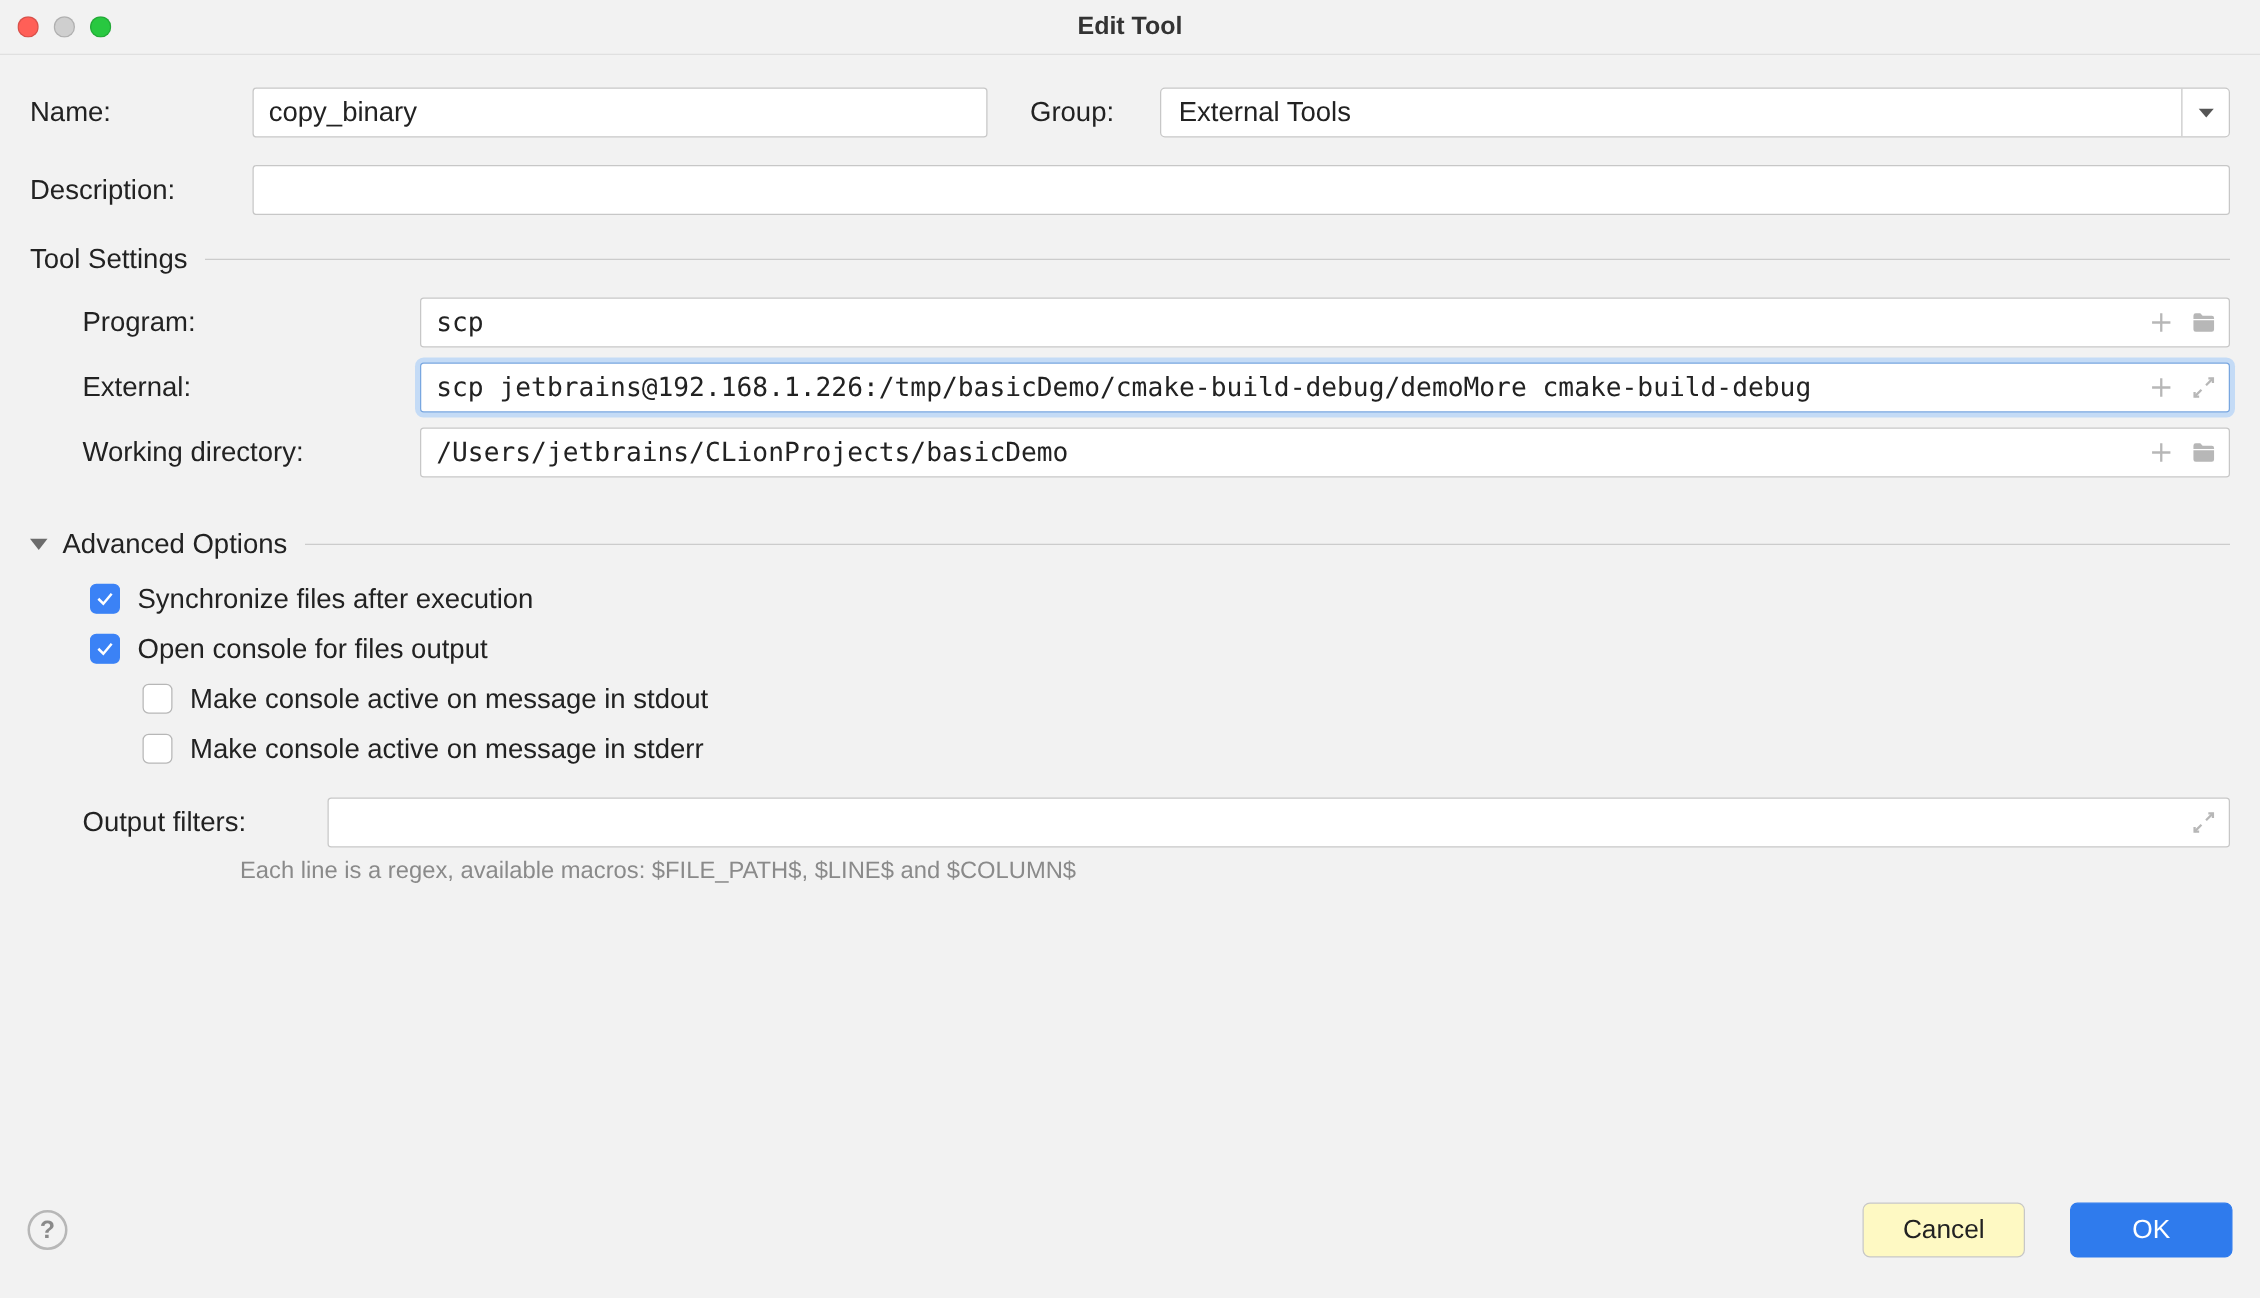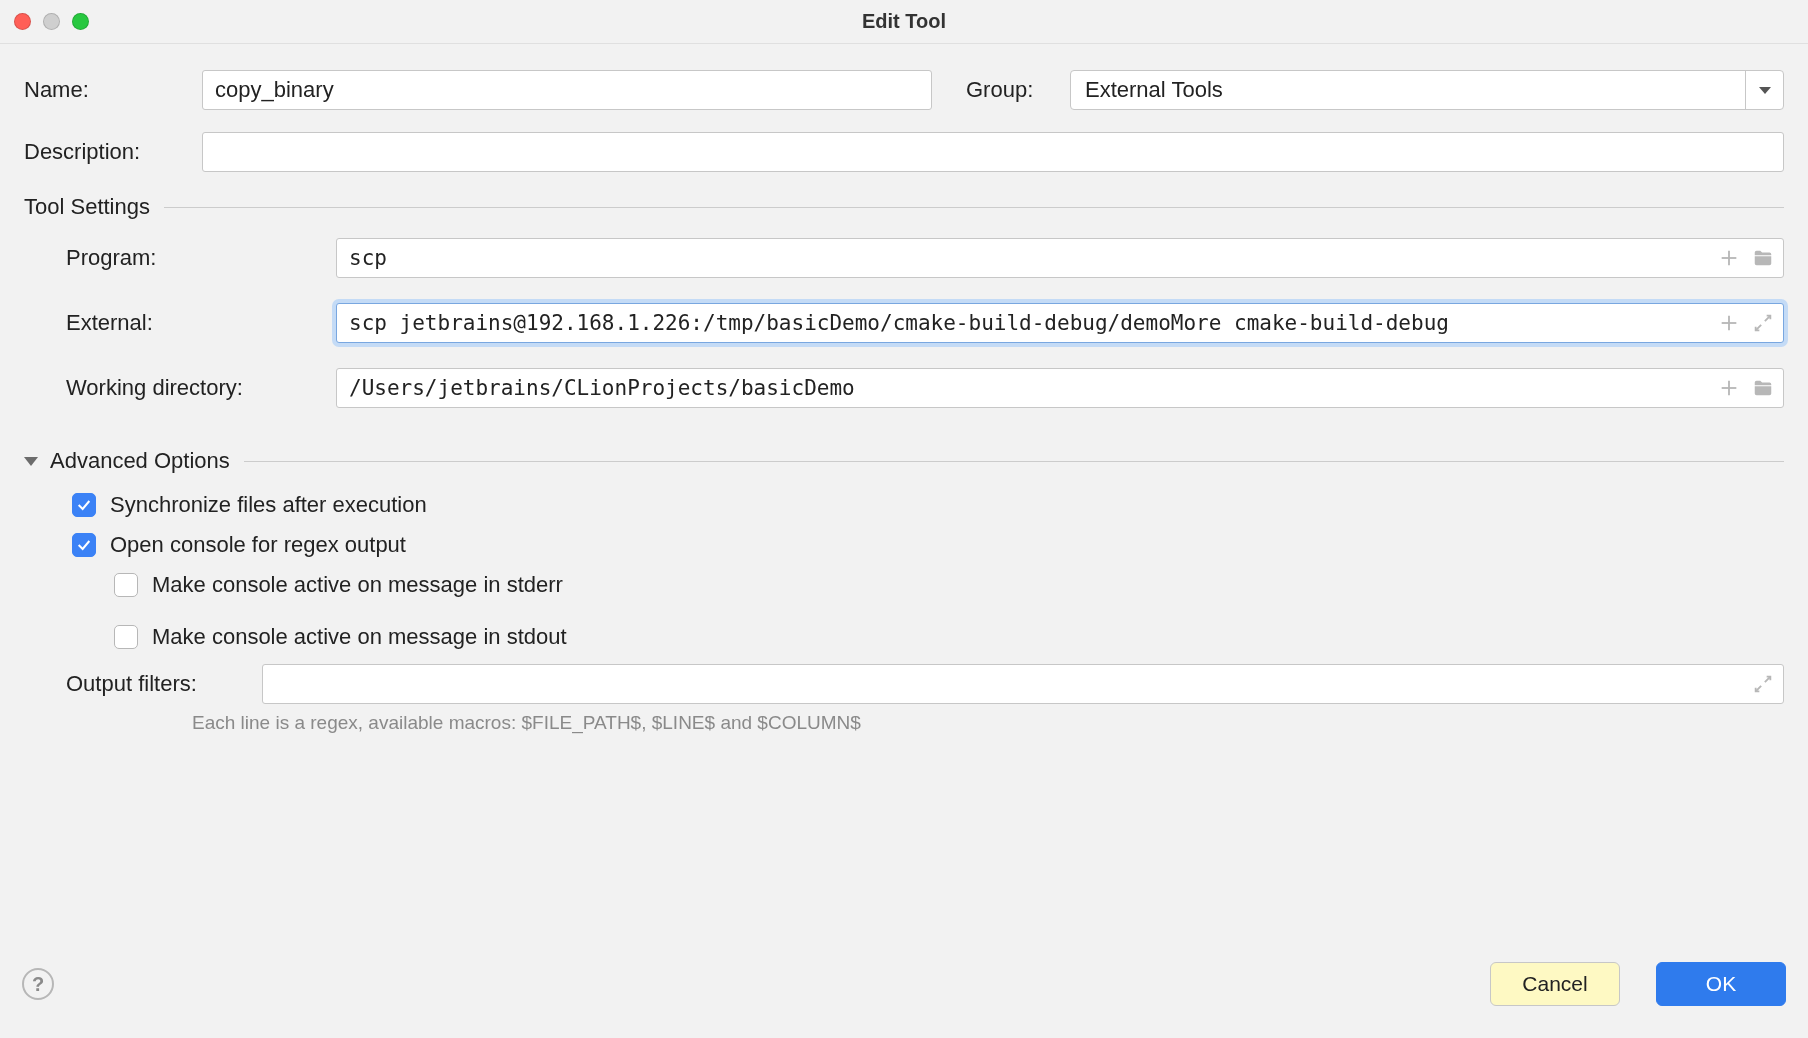--- a/index.html
+++ b/index.html
@@ -85,21 +85,21 @@
   .section-rule { flex: 1; border-top: 1px solid #ccc; margin-left: 14px; height: 0; }
   .section-head .disclosure {
     width: 0; height: 0;
     border-left: 7px solid transparent;
     border-right: 7px solid transparent;
     border-top: 9px solid #6c6c6c;
     margin-right: 12px;
   }
   .tool-grid {
     display: grid; grid-template-columns: 270px 1fr;
-    row-gap: 25px; align-items: center;
+    row-gap: 12px; align-items: center;
     margin-left: 42px;
   }
   .field-with-icons { position: relative; }
   .field-icons {
     position: absolute; right: 10px; top: 50%; transform: translateY(-50%);
     display: flex; gap: 12px; align-items: center;
   }
   .icon { width: 22px; height: 22px; color: #b7b7b7; display: inline-flex; }
   .icon svg { width: 100%; height: 100%; }
   .cb-row { display: flex; align-items: center; margin-bottom: 14px; }
@@ -144,21 +144,21 @@
       <div class="tl yellow"></div>
       <div class="tl green"></div>
     </div>
     <div class="title">Edit Tool</div>
   </div>
 
   <div class="content">
 
     <div class="row">
       <div class="lbl" style="width:178px">Name:</div>
-      <div class="input" style="width:730px">
+      <div class="input" style="width:588px">
         <input value="copy_binary" style="">
       </div>
       <div class="lbl" style="margin-left:34px; width:104px">Group:</div>
       <div class="dropdown" style="flex:1">
         <span style="flex:1">External Tools</span>
         <div class="dd-btn">
           <div class="dd-arrow"></div>
         </div>
       </div>
     </div>
@@ -254,29 +254,29 @@
             </svg>
         </span>
         <span class="cb-label">Synchronize files after execution</span>
       </div>
       <div class="cb-row">
         <span class="checkbox checked">
           <svg viewBox="0 0 24 24" fill="none" stroke="currentColor" stroke-width="3">
               <polyline points="4 12 10 18 20 6"></polyline>
             </svg>
         </span>
-        <span class="cb-label">Open console for regex output</span>
+        <span class="cb-label">Open console for files output</span>
+      </div>
+      <div class="cb-row" style="margin-left:42px">
+        <span class="checkbox"></span>
+        <span class="cb-label">Make console active on message in stdout</span>
       </div>
       <div class="cb-row" style="margin-left:42px; margin-bottom:26px">
         <span class="checkbox"></span>
         <span class="cb-label">Make console active on message in stderr</span>
-      </div>
-      <div class="cb-row" style="margin-left:42px">
-        <span class="checkbox"></span>
-        <span class="cb-label">Make console active on message in stdout</span>
       </div>
 
       <div class="row" style="margin-left:-6px; margin-bottom:8px">
         <div class="lbl" style="width:196px">Output filters:</div>
         <div class="field-with-icons" style="flex:1">
           <div class="input" style="padding-right:44px">
             <input value="" style="">
           </div>
           <div class="field-icons">
             <span class="icon">

